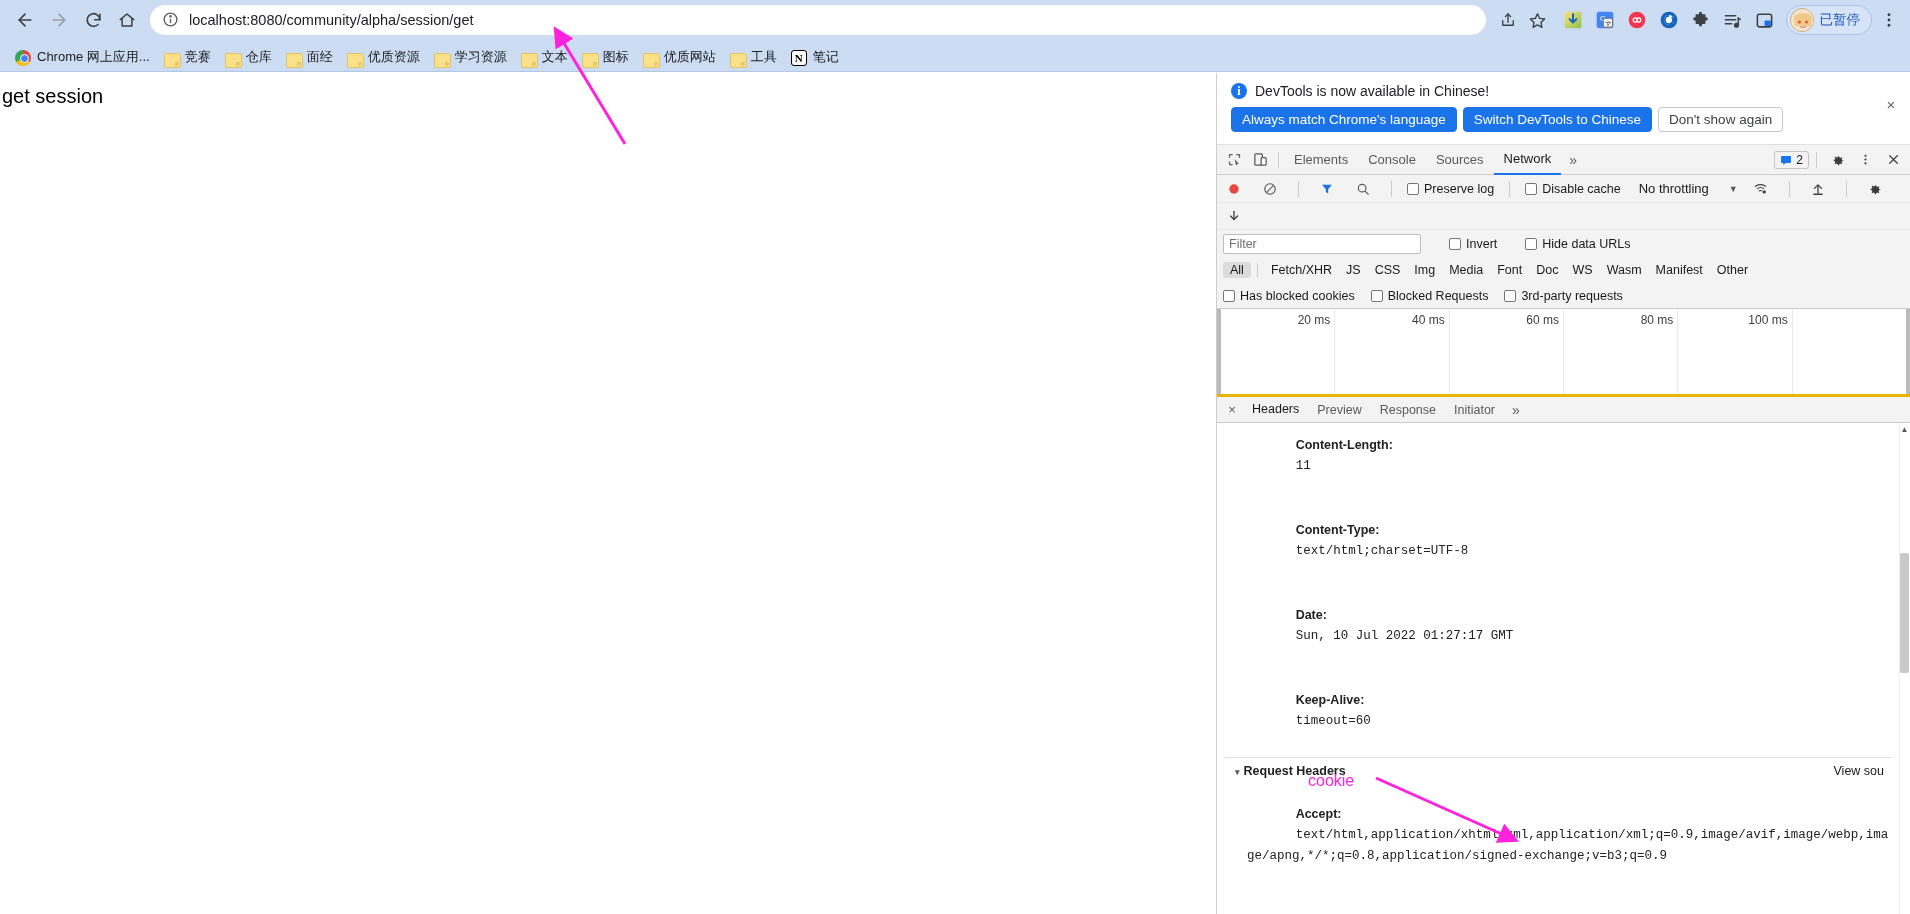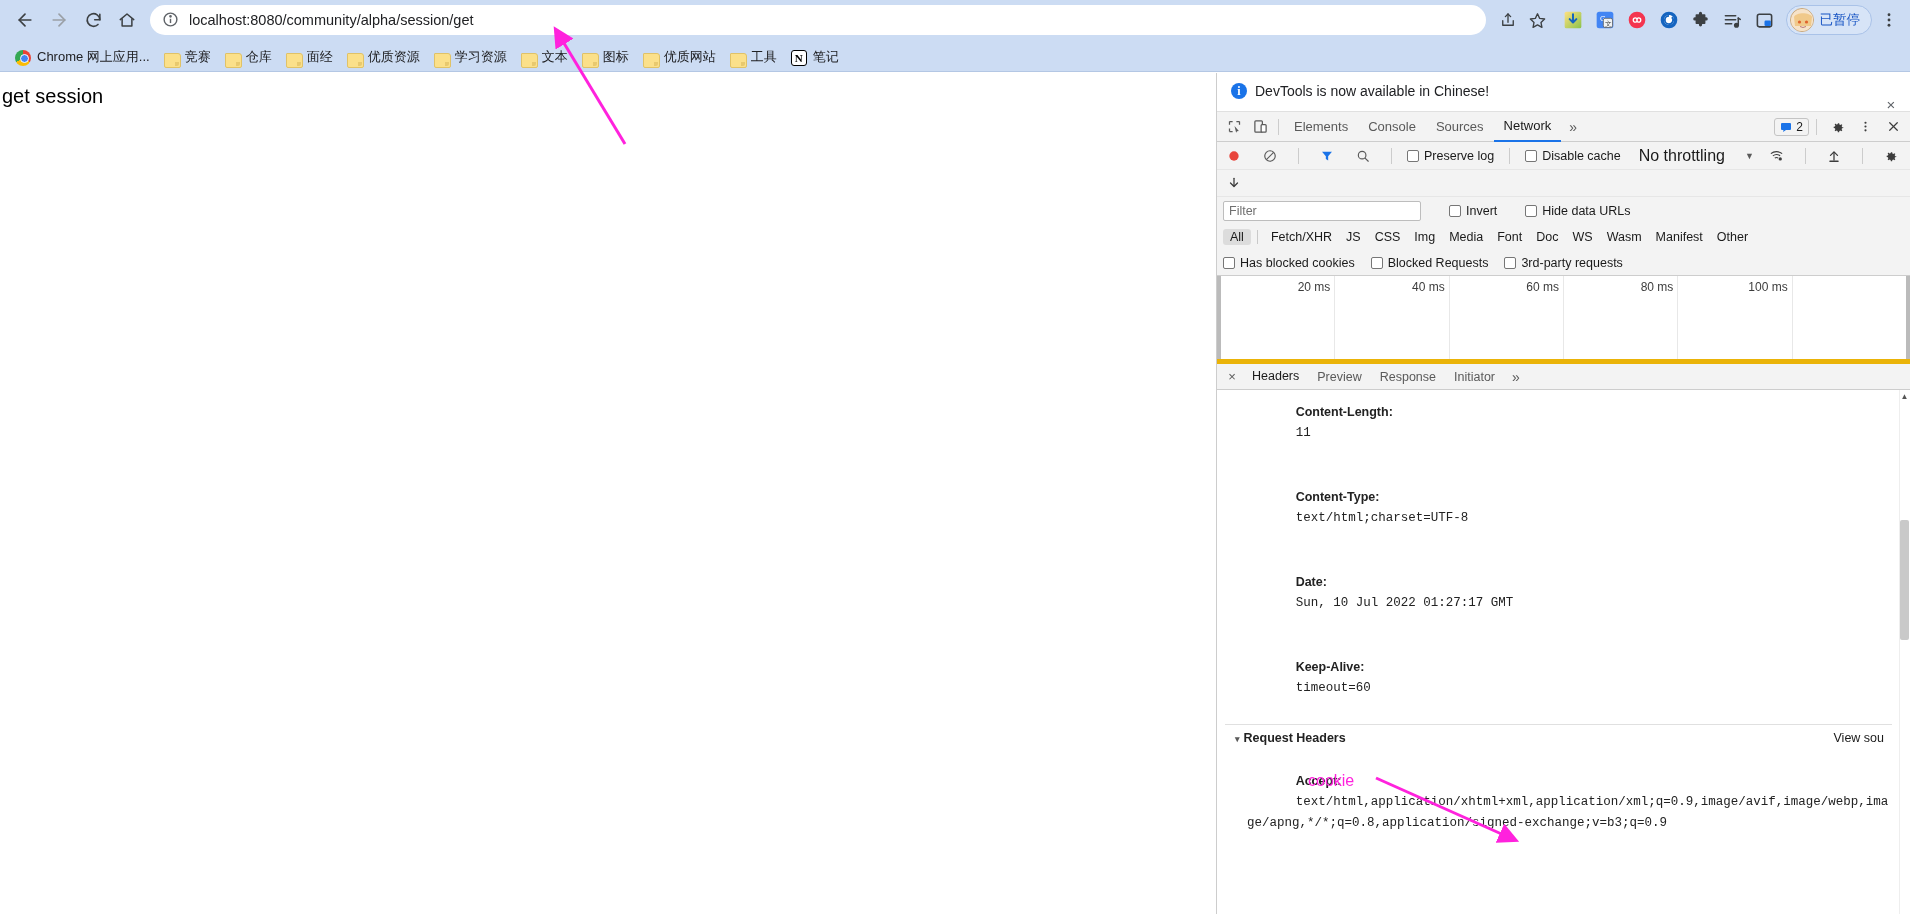--- a/index.html
+++ b/index.html
@@ -143,21 +143,21 @@
     border-radius: 3px; padding: 1px 5px; font-size: 12px; color: #1a1a1a;
   }
 
   .dt-netbar {
     display: flex; align-items: center; height: 28px; background: #f3f3f3;
     padding: 0 4px; gap: 10px; border-bottom: 1px solid #e6e6e6;
   }
   .nb-ic { width: 26px; height: 24px; display:flex; align-items:center; justify-content:center; flex:0 0 auto;}
   .cb { display: inline-flex; align-items: center; gap: 5px; font-size: 12.5px; color: #1a1a1a; white-space: nowrap; }
   .cb .box { width: 12px; height: 12px; border: 1px solid #767676; background: #fff; border-radius: 2px; flex:0 0 auto;}
-  .throttle { font-size: 16px; color: #1a1a1a; margin-left: 8px; white-space: nowrap;}
+  .throttle { font-size: 13px; color: #1a1a1a; margin-left: 8px; white-space: nowrap;}
   .caret { font-size: 9px; color: #5a5a5a; margin-left: 10px; }
 
   .dt-netbar2 { display: flex; align-items: center; height: 26px; background: #f3f3f3; padding: 0 4px; }
 
   .dt-filterrow {
     display: flex; align-items: center; height: 28px; background: #f3f3f3;
     padding: 0 6px; gap: 28px; border-top: 1px solid #e6e6e6;
   }
   .filter-input {
     width: 198px; height: 20px; background: #fff; border: 1px solid #bdbdbd;
@@ -171,21 +171,21 @@
   .type-chip { padding: 1px 7px; border-radius: 3px; white-space: nowrap; }
   .type-chip.active { background: #dcdcdc; }
   .type-div { width: 1px; height: 14px; background: #c9c9c9; margin: 0 6px; }
   .dt-blockrow {
     display: flex; align-items: center; height: 26px; background: #f3f3f3;
     padding: 0 6px; gap: 16px; border-bottom: 1px solid #cdcdcd;
   }
 
   
   .dt-overview {
-    height: 88px; background: #fff; border-bottom: 5px solid #eab308;
+    height: 88px; background: #fff; border-bottom: 3px solid #eab308;
     position: relative; display: flex;
   }
   .ov-handle { width: 4px; background: #bbb; flex: 0 0 auto; }
   .ov-body { flex: 1 1 auto; position: relative; display: flex; }
   .ov-cell {
     flex: 1 1 0; border-right: 1px solid #e8e8e8; position: relative;
   }
   .ov-cell:last-child { border-right: none; }
   .ov-lbl {
     position: absolute; right: 4px; top: 4px; font-size: 12px; color: #3c3c3c; white-space: nowrap;
@@ -432,20 +432,25 @@
   <div class="page-content">
     <div class="page-text">get session</div>
   </div>
 
   <div class="devtools">
 
     <div class="dt-notice">
       <div class="dt-notice-row">
         <span class="info-ic">i</span>
         <span class="dt-notice-text">DevTools is now available in Chinese!</span>
+      </div>
+      <div class="dt-notice-btns">
+        <button class="btn-primary">Always match Chrome's language</button>
+        <button class="btn-primary">Switch DevTools to Chinese</button>
+        <button class="btn-plain">Don't show again</button>
       </div>
       <span class="notice-close">×</span>
     </div>
 
     <div class="dt-tabs">
       <span class="dt-toolicon">
         <svg width="15" height="15" viewBox="0 0 24 24" fill="none" stroke="#5a5a5a" stroke-width="2">
             <path d="M4 4h5M4 4v5M20 4h-5M20 4v5M4 20h5M4 20v-5"></path>
             <path d="M12 11l7 8-3 .6-1.4 2.4z" fill="#5a5a5a" stroke="none"></path>
           </svg>

